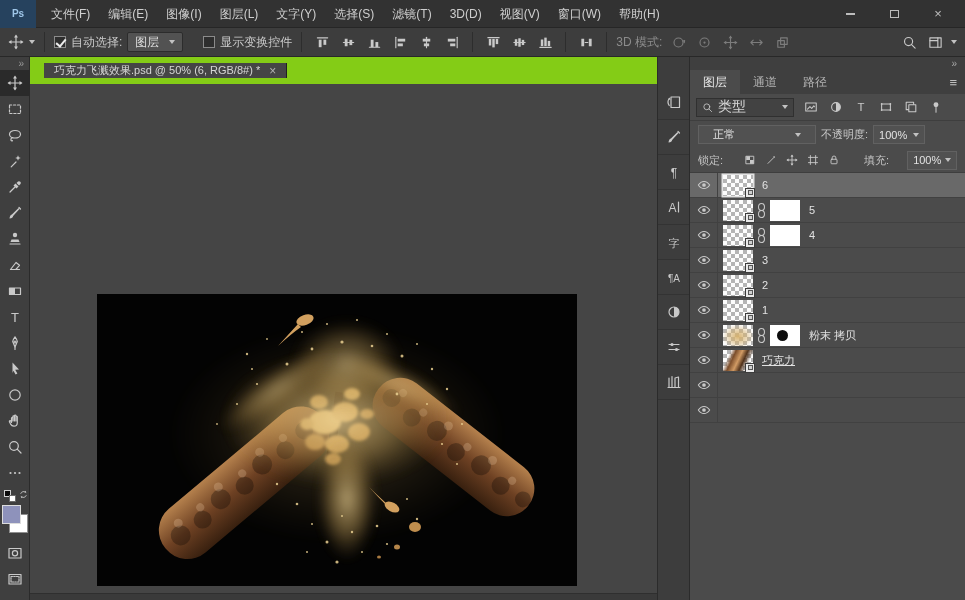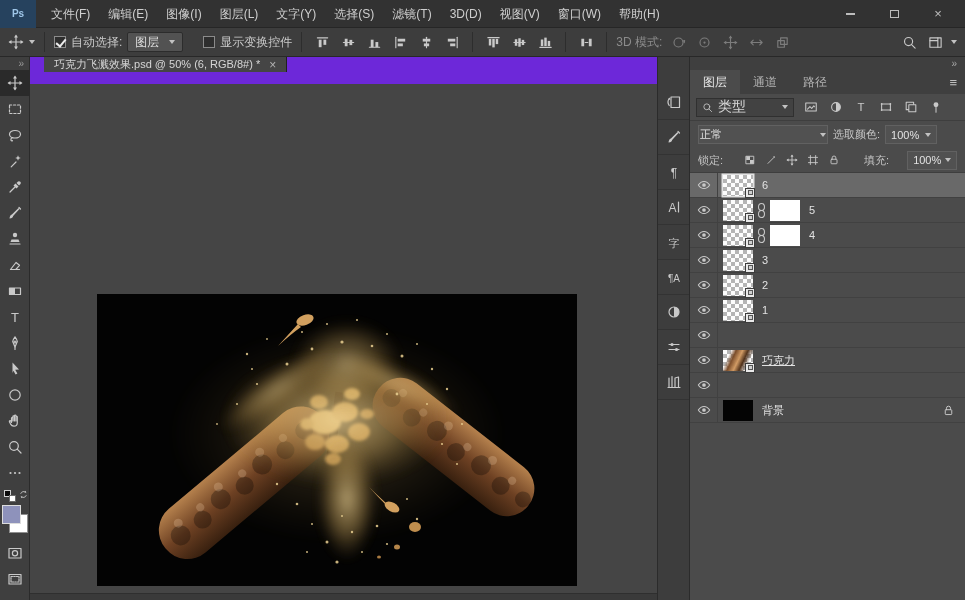--- a/index.html
+++ b/index.html
@@ -40,21 +40,21 @@
   .tool{width:30px;height:26px;display:flex;align-items:center;justify-content:center;}
   .tool.selected{background:#2a2a2a;}
   .swatch-area{width:30px;height:52px;position:relative;margin-top:2px;}
   .mini-fg{position:absolute;left:4px;top:2px;width:7px;height:7px;background:#090909;border:1px solid #cfcfcf;}
   .mini-bg{position:absolute;left:9px;top:7px;width:7px;height:7px;background:#fff;border:1px solid #6a6a6a;}
   .swap-ic{position:absolute;right:1px;top:1px;}
   .fg-swatch{position:absolute;left:2px;top:17px;width:19px;height:19px;border:1px solid #dcdcdc;}
   .bg-swatch{position:absolute;left:9px;top:26px;width:19px;height:19px;background:#fff;border:1px solid #8e8e8e;}
   
   .canvas-col{flex:1;display:flex;flex-direction:column;position:relative;background:#454545;min-width:0;}
-  .tabstrip{height:27px;background:#6d28d9;display:flex;align-items:flex-start;flex:none;}
+  .tabstrip{height:27px;background:#84cc16;display:flex;align-items:center;flex:none;}
   .doc-tab{margin-left:14px;background:#454545;display:flex;align-items:center;gap:9px;padding:0 10px;
            font-size:11px;color:#d6d6d6;border-right:1px solid #202020;white-space:nowrap;}
   .tab-close{color:#b2b2b2;font-size:12px;}
   .pasteboard{flex:1;position:relative;background:#454545;}
   .canvas-svg{position:absolute;left:67px;top:210px;}
   .doc-bottom{height:7px;background:#3a3a3a;border-top:1px solid #2f2f2f;flex:none;}
   
   .panelstrip{width:33px;background:#3d3d3d;border-left:1px solid #2b2b2b;border-right:1px solid #2b2b2b;
               padding-top:28px;display:flex;flex-direction:column;align-items:stretch;flex:none;}
   .pstrip-cell{height:35px;border-bottom:1px solid #333;display:flex;align-items:center;justify-content:center;}
@@ -64,21 +64,21 @@
           padding-right:8px;color:#a8a8a8;font-size:10px;line-height:13px;}
   .lp-tabs{height:24px;background:#3f3f3f;display:flex;align-items:stretch;}
   .lp-tab{padding:0 13px;display:flex;align-items:center;font-size:12px;color:#b2b2b2;}
   .lp-tab.active{background:#4b4b4b;color:#e6e6e6;}
   .lp-menu{margin-left:auto;padding-right:8px;display:flex;align-items:center;color:#c0c0c0;font-size:13px;}
   .lp-filter{height:27px;display:flex;align-items:center;gap:2px;padding:0 6px;border-bottom:1px solid #3e3e3e;background:#4b4b4b;}
   .type-dd{width:98px;height:19px;background:#424242;border:1px solid #303030;display:flex;align-items:center;gap:5px;padding:0 5px;color:#d8d8d8;font-size:14px;}
   .type-dd .caret{margin-left:auto;}
   .lp-iconbtn{width:21px;height:21px;display:flex;align-items:center;justify-content:center;}
   .lp-blend{height:27px;display:flex;align-items:center;gap:5px;padding:0 8px;}
-  .blend-dd{width:130px;height:19px;background:#515151;border:1px solid #616161;display:flex;align-items:center;justify-content:space-between;padding:0 1px;font-size:11px;color:#e2e2e2;}
+  .blend-dd{width:118px;height:19px;background:#515151;border:1px solid #616161;display:flex;align-items:center;justify-content:space-between;padding:0 14px;font-size:11px;color:#e2e2e2;}
   .small-label{font-size:11px;color:#c6c6c6;white-space:nowrap;}
   .value-dd{width:52px;height:19px;background:#515151;border:1px solid #616161;display:flex;align-items:center;justify-content:space-between;padding:0 5px;font-size:11px;color:#e2e2e2;}
   .lp-lock{height:25px;display:flex;align-items:center;gap:18px;padding:0 8px;border-bottom:1px solid #3e3e3e;}
   .layer-list{flex:1;overflow:hidden;display:flex;flex-direction:column;}
   .layer-row{height:25px;display:flex;align-items:stretch;border-bottom:1px solid #414141;flex:none;}
   .layer-row.selected{background:#696969;}
   .eye-cell{width:28px;border-right:1px solid #414141;display:flex;align-items:center;justify-content:center;flex:none;}
   .row-body{flex:1;display:flex;align-items:center;padding-left:5px;min-width:0;}
   .thumb{width:30px;height:21px;position:relative;flex:none;}
   .thumb.sel{box-shadow:0 0 0 1.5px #e2e2e2;}
@@ -782,21 +782,21 @@
                 </svg>
               </span>
             </div>
           </span>
       </div>
       <div class="lp-blend">
         <span class="blend-dd">
           <span>正常</span>
           <span class="caret"></span>
         </span>
-        <span class="small-label">选取颜色:</span>
+        <span class="small-label">不透明度:</span>
         <span class="value-dd">
           <span>100%</span>
           <span class="caret"></span>
         </span>
       </div>
       <div class="lp-lock">
         <span class="small-label">锁定:</span>
         <span class="icongroup" id="lock-icons">
             <div class="lp-iconbtn" style="width: 17px; height: 17px;">
               <span class="icon">
@@ -954,20 +954,31 @@
           </div>
           <div class="layer-row">
             <div class="eye-cell">
               <span class="icon">
                 <svg viewBox="0 0 16 16" width="14" height="14">
                   <path d="M1.5 8C3.4 5.1 5.8 3.9 8 3.9S12.6 5.1 14.5 8C12.6 10.9 10.2 12.1 8 12.1S3.4 10.9 1.5 8z"></path>
                   <circle cx="8" cy="8" r="2.1" fill="#c9c9c9" stroke="none"></circle>
                 </svg>
               </span>
             </div>
+            <div class="row-body">
+              <div class="thumb checker">
+                <div class="tint powder"></div>
+              </div>
+              <div class="link-8">
+                <span></span>
+                <span></span>
+              </div>
+              <div class="mask blob"></div>
+              <span class="layer-name">粉末 拷贝</span>
+            </div>
           </div>
           <div class="layer-row">
             <div class="eye-cell">
               <span class="icon">
                 <svg viewBox="0 0 16 16" width="14" height="14">
                   <path d="M1.5 8C3.4 5.1 5.8 3.9 8 3.9S12.6 5.1 14.5 8C12.6 10.9 10.2 12.1 8 12.1S3.4 10.9 1.5 8z"></path>
                   <circle cx="8" cy="8" r="2.1" fill="#c9c9c9" stroke="none"></circle>
                 </svg>
               </span>
             </div>
@@ -991,28 +1002,18 @@
           </div>
           <div class="layer-row">
             <div class="eye-cell">
               <span class="icon">
                 <svg viewBox="0 0 16 16" width="14" height="14">
                   <path d="M1.5 8C3.4 5.1 5.8 3.9 8 3.9S12.6 5.1 14.5 8C12.6 10.9 10.2 12.1 8 12.1S3.4 10.9 1.5 8z"></path>
                   <circle cx="8" cy="8" r="2.1" fill="#c9c9c9" stroke="none"></circle>
                 </svg>
               </span>
             </div>
-            <div class="row-body">
-              <div class="thumb black"></div>
-              <span class="layer-name">背景</span>
-              <span class="icon row-lock">
-                <svg viewBox="0 0 16 16" width="13" height="13">
-                  <rect x="4" y="7" width="8" height="6" rx="1"></rect>
-                  <path d="M5.5 7V5.2a2.5 2.5 0 015 0V7"></path>
-                </svg>
-              </span>
-            </div>
           </div>
         </div>
     </div>
 
   </div>
 </div>
 
 </body></html>

